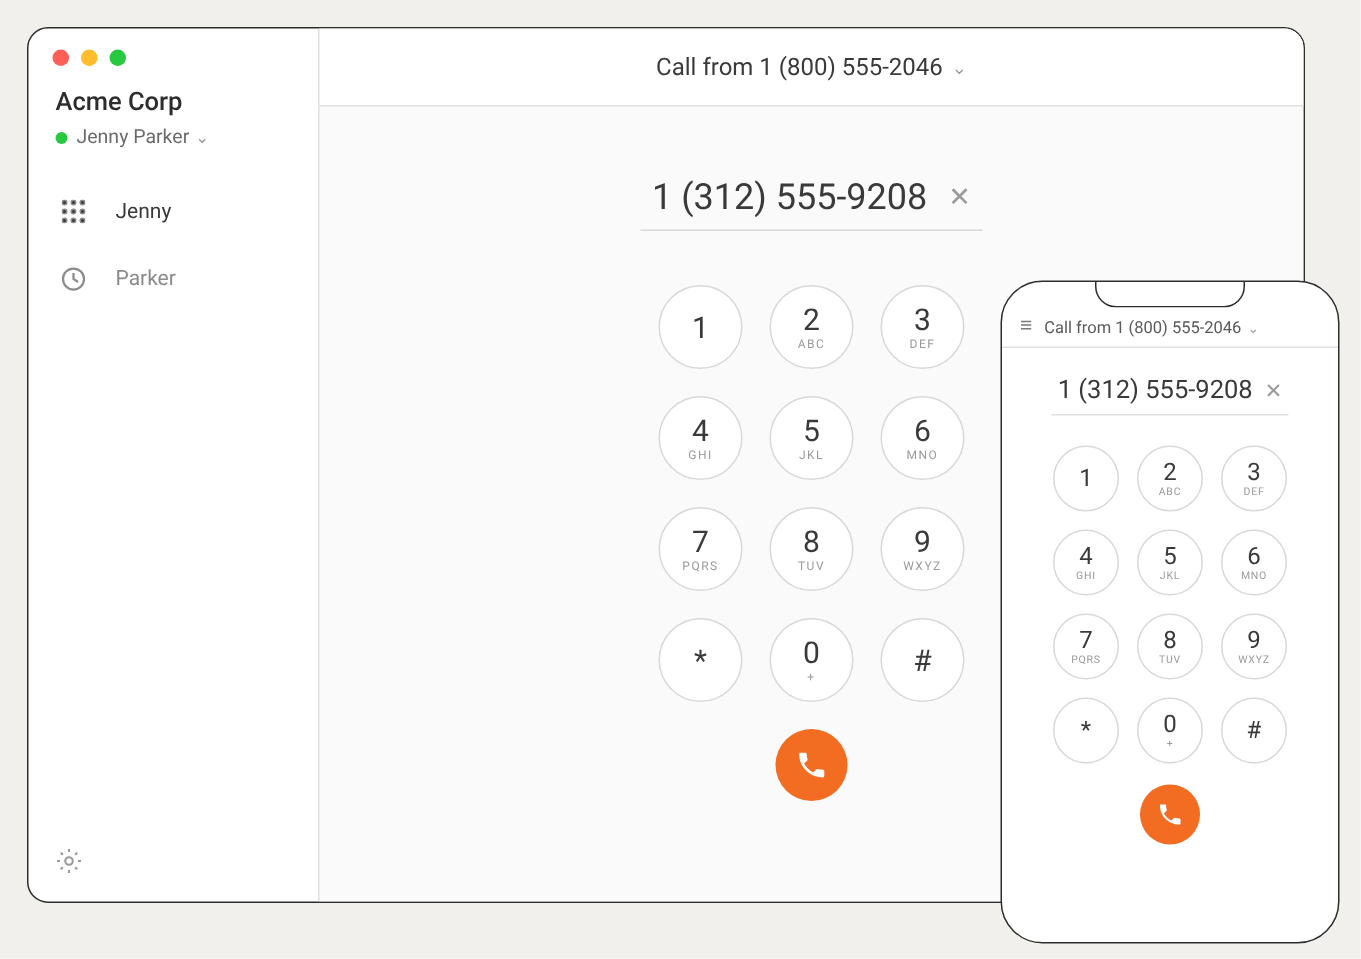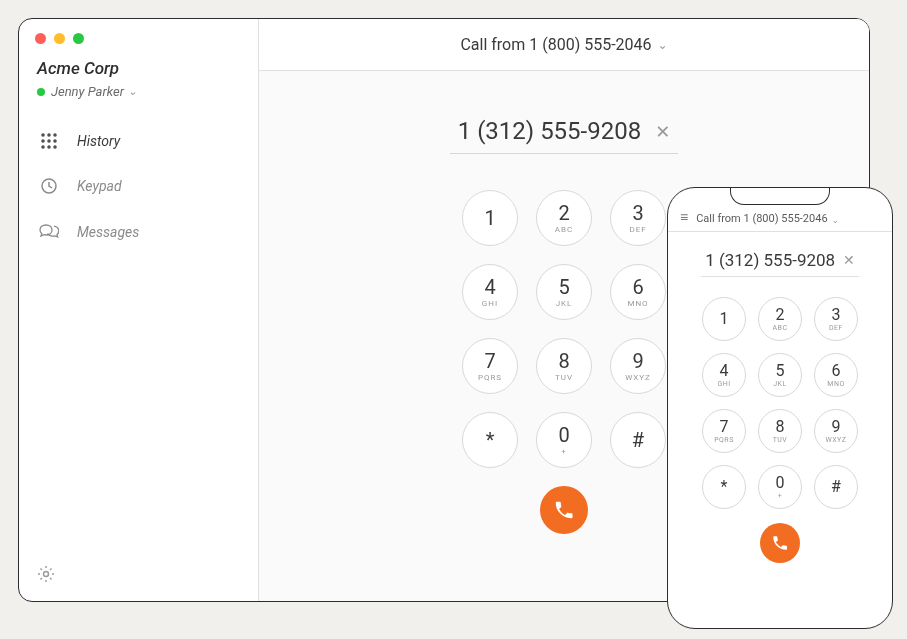--- a/index.html
+++ b/index.html
@@ -19,27 +19,26 @@
     top: 18px;
     width: 852px;
     height: 584px;
     background: #fff;
     border: 1.5px solid #2d2d2d;
     border-radius: 14px;
     overflow: hidden;
     display: flex;
   }
   .sidebar {
-    width: 240px;
+    width: 194px;
     border-right: 1px solid #e0e0e0;
     display: flex;
     flex-direction: column;
     padding: 14px 0 2px 0;
     position: relative;
-    font-style: italic;
   }
   .traffic {
     display: flex;
     gap: 8px;
     padding-left: 16px;
     padding-bottom: 12px;
   }
   .traffic span {
     width: 11px; height: 11px; border-radius: 50%; display: inline-block;
   }
@@ -267,40 +266,30 @@
                 <circle cx="14" cy="2" r="1.5"></circle>
                 <circle cx="2" cy="8" r="1.5"></circle>
                 <circle cx="8" cy="8" r="1.5"></circle>
                 <circle cx="14" cy="8" r="1.5"></circle>
                 <circle cx="2" cy="14" r="1.5"></circle>
                 <circle cx="8" cy="14" r="1.5"></circle>
                 <circle cx="14" cy="14" r="1.5"></circle>
               </g>
             </svg>
         </span>
-        <span>History</span>
+        <span>Jenny</span>
       </div>
       <div class="nav-item inactive">
         <span class="nav-icon">
           <svg width="18" height="18" viewBox="0 0 18 18" fill="none" stroke="#9a9a9a" stroke-width="1.5">
               <circle cx="9" cy="9" r="7"></circle>
               <path d="M9 5v4l3 2"></path>
             </svg>
         </span>
-        <span>Keypad</span>
-      </div>
-      <div class="nav-item inactive">
-        <span class="nav-icon">
-          <svg width="20" height="18" viewBox="0 0 20 18" fill="none" stroke="#9a9a9a" stroke-width="1.3">
-              <path d="M1 7c0-3 2.5-5 6-5s6 2 6 5-2.5 5-6 5c-.7 0-1.4-.1-2-.3L2 13l.8-2.2C1.7 9.8 1 8.5 1 7z"></path>
-              <path d="M10 4.4C11 3 12.8 2 15 2c3.5 0 6 2 6 5 0 1.5-.7 2.8-1.8 3.8L20 13l-3-1.3c-.6.2-1.3.3-2 .3" stroke-opacity=".0"></path>
-              <path d="M8.5 10.5c.9 1.6 2.9 2.7 5.2 2.7.7 0 1.4-.1 2-.3l3 1.1-.8-2.2c1.1-1 1.8-2.3 1.8-3.8 0-2.6-2-4.5-4.8-4.9"></path>
-            </svg>
-        </span>
-        <span>Messages</span>
+        <span>Parker</span>
       </div>
     </div>
 
     <div class="settings-gear">
       <svg width="18" height="18" viewBox="0 0 18 18" fill="none" stroke="#9a9a9a" stroke-width="1.4">
           <circle cx="9" cy="9" r="2.5"></circle>
           <path d="M9 1v2M9 15v2M1 9h2M15 9h2M3.5 3.5l1.4 1.4M13.1 13.1l1.4 1.4M3.5 14.5l1.4-1.4M13.1 4.9l1.4-1.4"></path>
         </svg>
     </div>
   </div>

